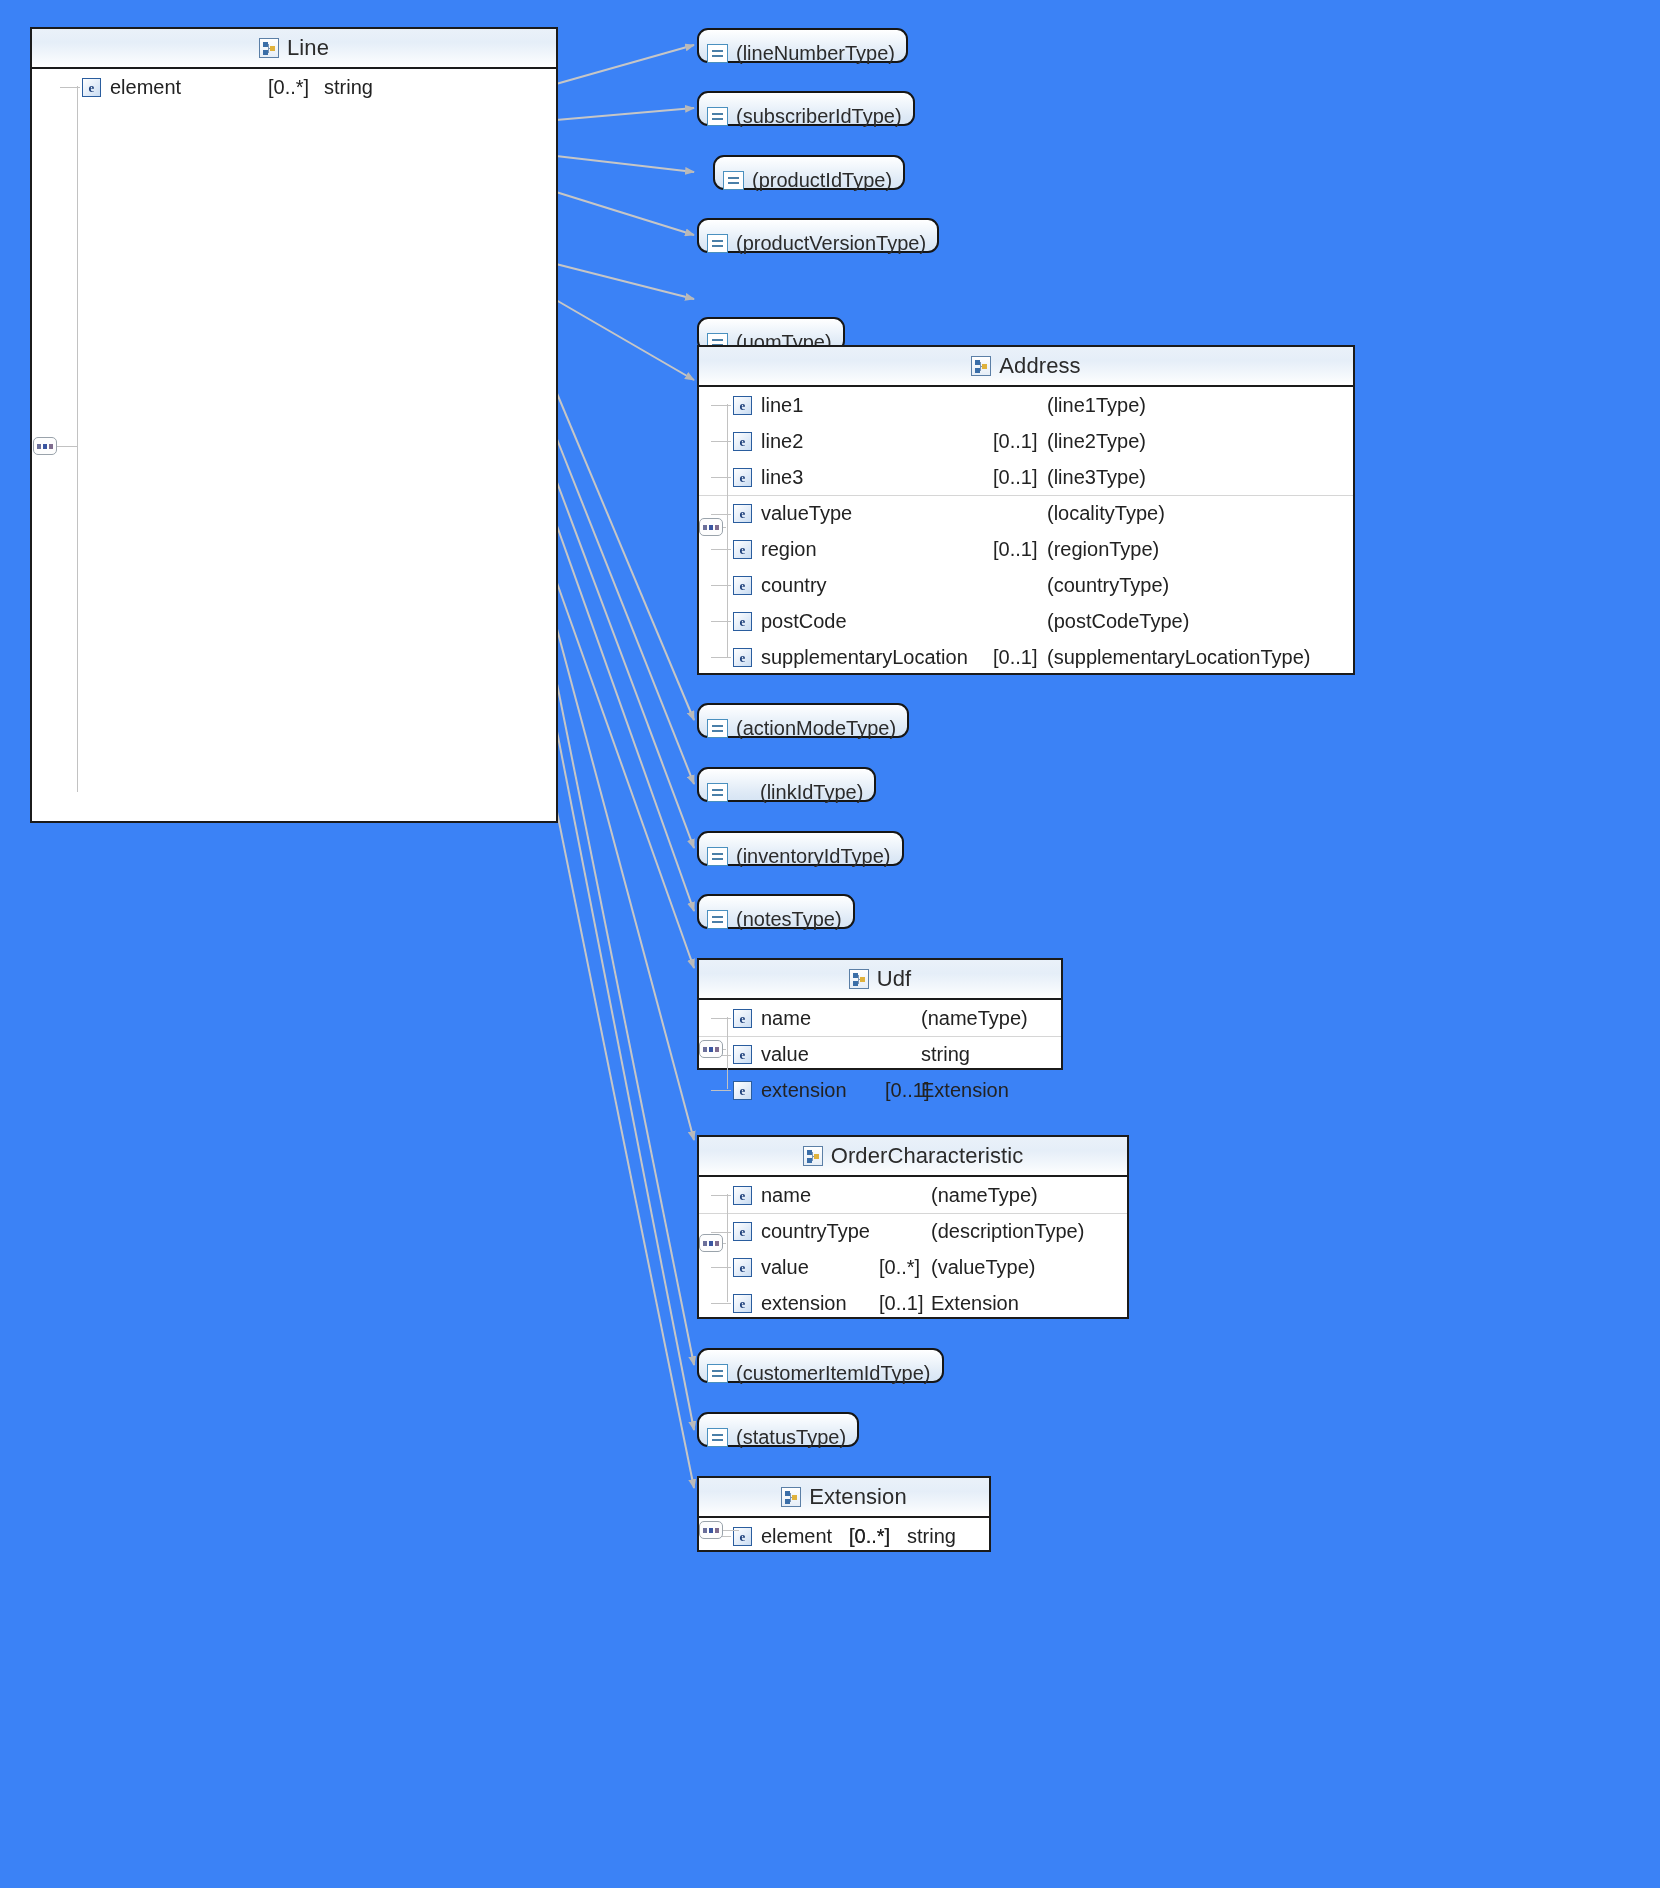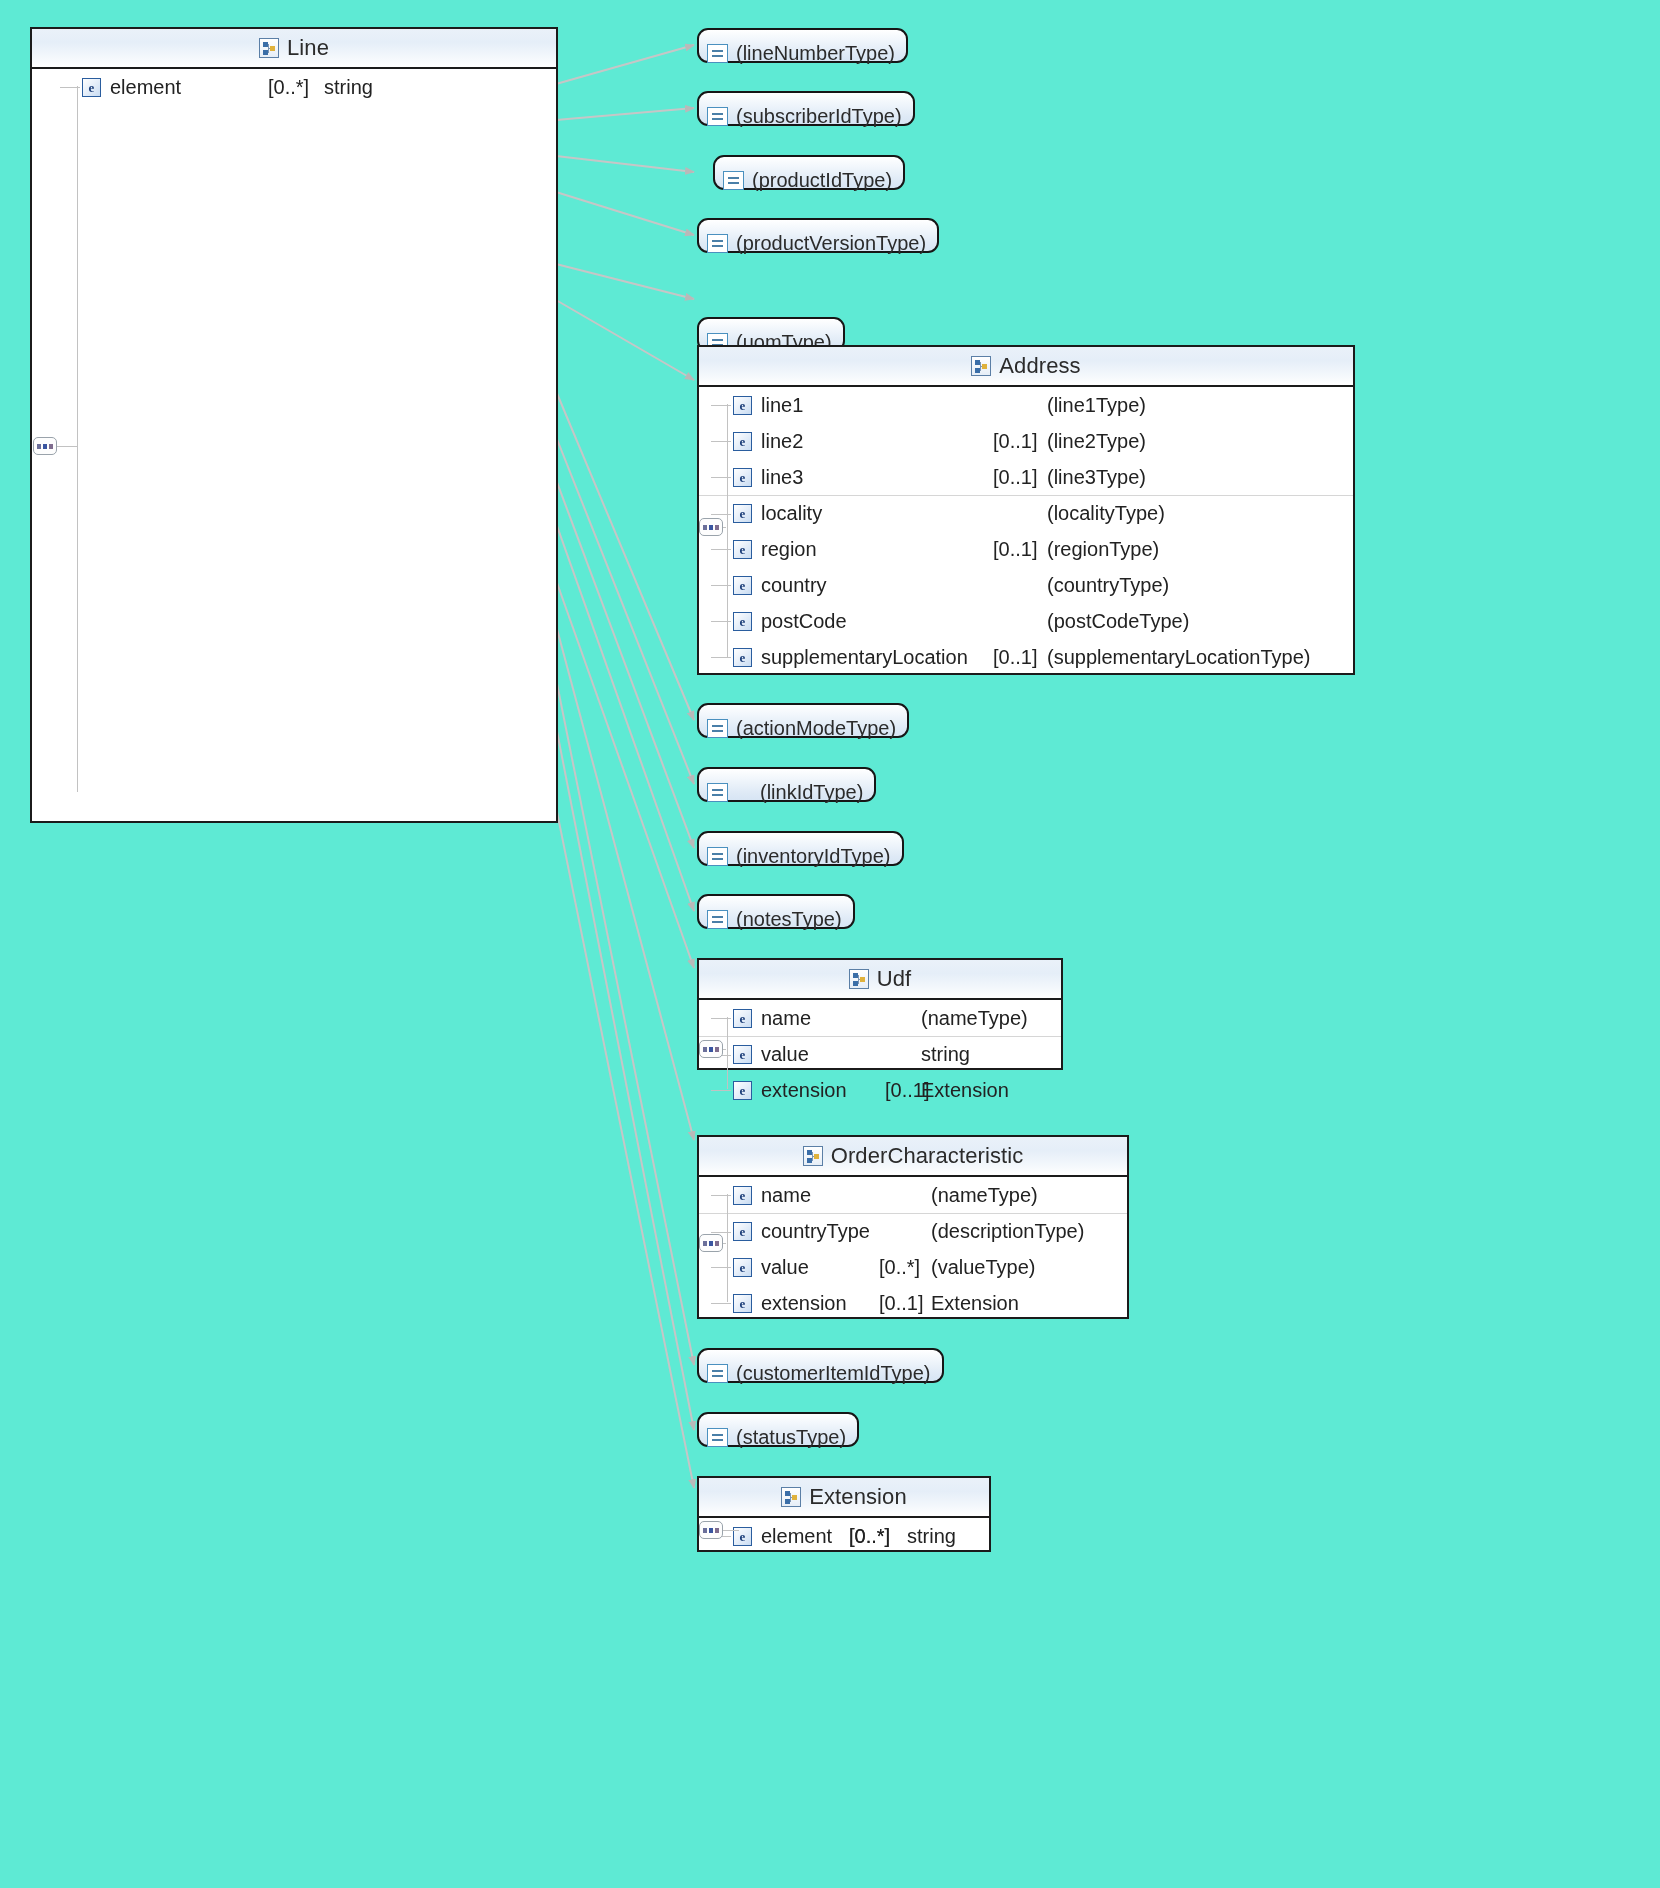--- a/index.html
+++ b/index.html
@@ -5,21 +5,21 @@
   html,body{margin:0;padding:0;background:#ffffff;}
   body{
     font-family:"Liberation Sans", sans-serif;
     -webkit-font-smoothing:antialiased;
   }
   #stage{
     position:relative;
     width:1660px;
     height:1888px;
     overflow:hidden;
-    background:#5eead4;
+    background:#3b82f6;
   }
   
   #wires{
     position:absolute;
     left:0;top:0;
     width:1660px;height:1888px;
     pointer-events:none;
   }
 
   
@@ -311,21 +311,21 @@
         <div class="row" style="padding-left: 34px;">
           <div class="stub" style="left: 12px; top: 18px; width: 20px;"></div>
           <span class="icon-e">e</span>
           <span class="nm">line3</span>
           <span class="card" style="left: 294px;">[0..1]</span>
           <span class="ty" style="left: 348px;">(line3Type)</span>
         </div>
         <div class="row sep" style="padding-left: 34px;">
           <div class="stub" style="left: 12px; top: 18px; width: 20px;"></div>
           <span class="icon-e">e</span>
-          <span class="nm">locality</span>
+          <span class="nm">valueType</span>
           <span class="ty" style="left: 348px;">(localityType)</span>
         </div>
         <div class="row" style="padding-left: 34px;">
           <div class="stub" style="left: 12px; top: 18px; width: 20px;"></div>
           <span class="icon-e">e</span>
           <span class="nm">region</span>
           <span class="card" style="left: 294px;">[0..1]</span>
           <span class="ty" style="left: 348px;">(regionType)</span>
         </div>
         <div class="row" style="padding-left: 34px;">

